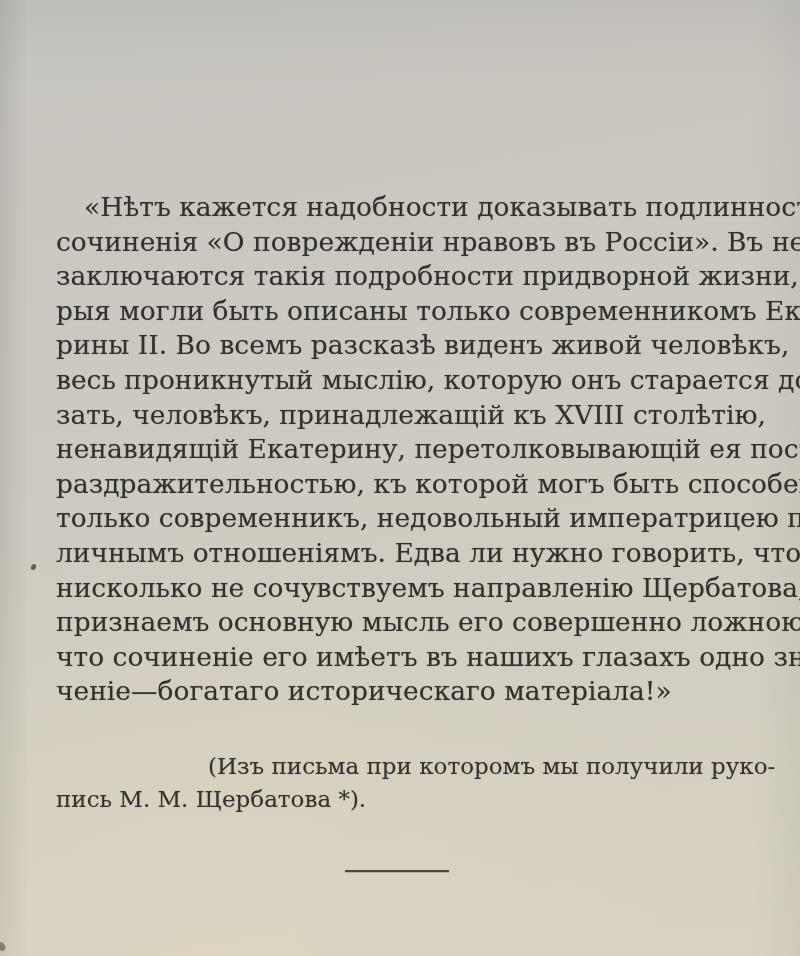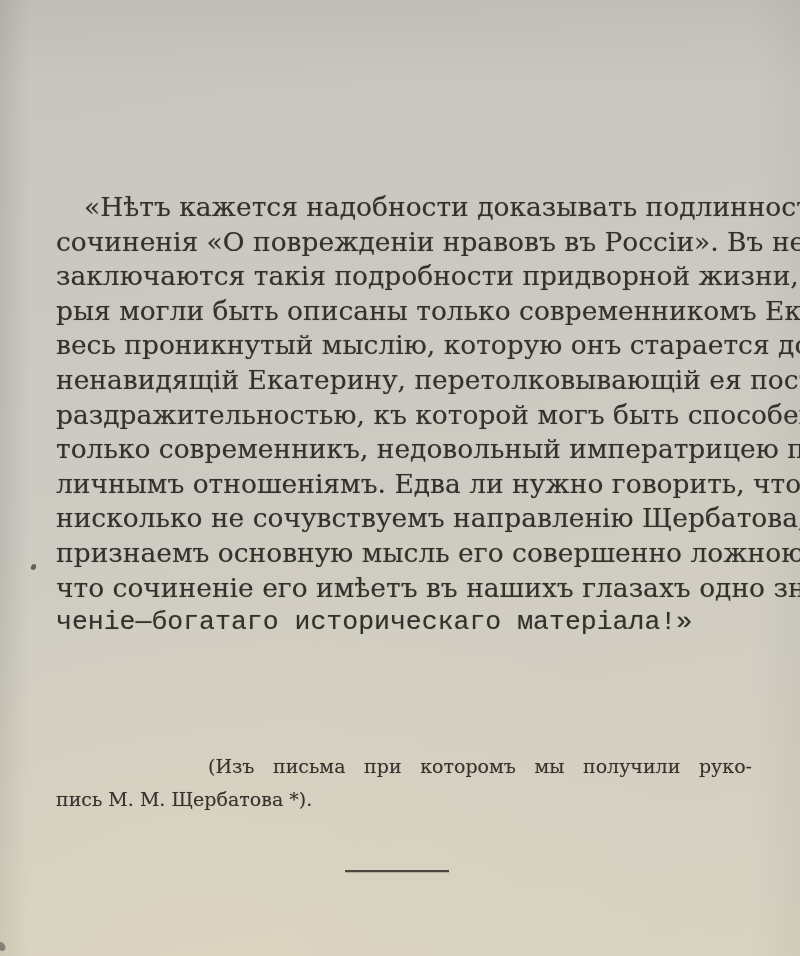--- a/index.html
+++ b/index.html
@@ -31,27 +31,27 @@
     color: #33312c;
     text-shadow: 0 0 1px rgba(51,49,44,0.38);
   }
   .qline {
     height: 34.6px;
     white-space: nowrap;
     text-align: justify;
     text-align-last: justify;
   }
   .qline.indent { padding-left: 28px; }
-  .qline.last  { text-align-last: left; font-family: Liberation Mono, monospace; }
+  .qline.last  { text-align-last: left; }
   .attribution {
     position: absolute;
     left: 56px;
     top: 750px;
     width: 696px;
-    font-size: 19px;
+    font-size: 23px;
     line-height: 33px;
     color: #35332e;
     text-shadow: 0 0 1px rgba(53,51,46,0.35);
   }
   .attr-first {
     padding-left: 152px;
     white-space: nowrap;
     text-align: justify;
     text-align-last: justify;
   }
@@ -89,21 +89,23 @@
 </head>
 <body>
 
 <div id="scan">
 
   <div class="quote">
     <div class="qline indent">«Нѣтъ кажется надобности доказывать подлинность</div>
     <div class="qline">сочиненія «О поврежденіи нравовъ въ Россіи». Въ немъ</div>
     <div class="qline">заключаются такія подробности придворной жизни, кото-</div>
     <div class="qline">рыя могли быть описаны только современникомъ Екате-</div>
+    <div class="qline">рины II. Во всемъ разсказѣ виденъ живой человѣкъ,</div>
     <div class="qline">весь проникнутый мыслію, которую онъ старается дока-</div>
+    <div class="qline">зать, человѣкъ, принадлежащій къ XVIII столѣтію,</div>
     <div class="qline">ненавидящій Екатерину, перетолковывающій ея поступки,</div>
     <div class="qline">раздражительностью, къ которой могъ быть способенъ</div>
     <div class="qline">только современникъ, недовольный императрицею по</div>
     <div class="qline">личнымъ отношеніямъ. Едва ли нужно говорить, что мы</div>
     <div class="qline">нисколько не сочувствуемъ направленію Щербатова,</div>
     <div class="qline">признаемъ основную мысль его совершенно ложною и</div>
     <div class="qline">что сочиненіе его имѣетъ въ нашихъ глазахъ одно зна-</div>
     <div class="qline last">ченіе—богатаго историческаго матеріала!»</div>
   </div>
 

